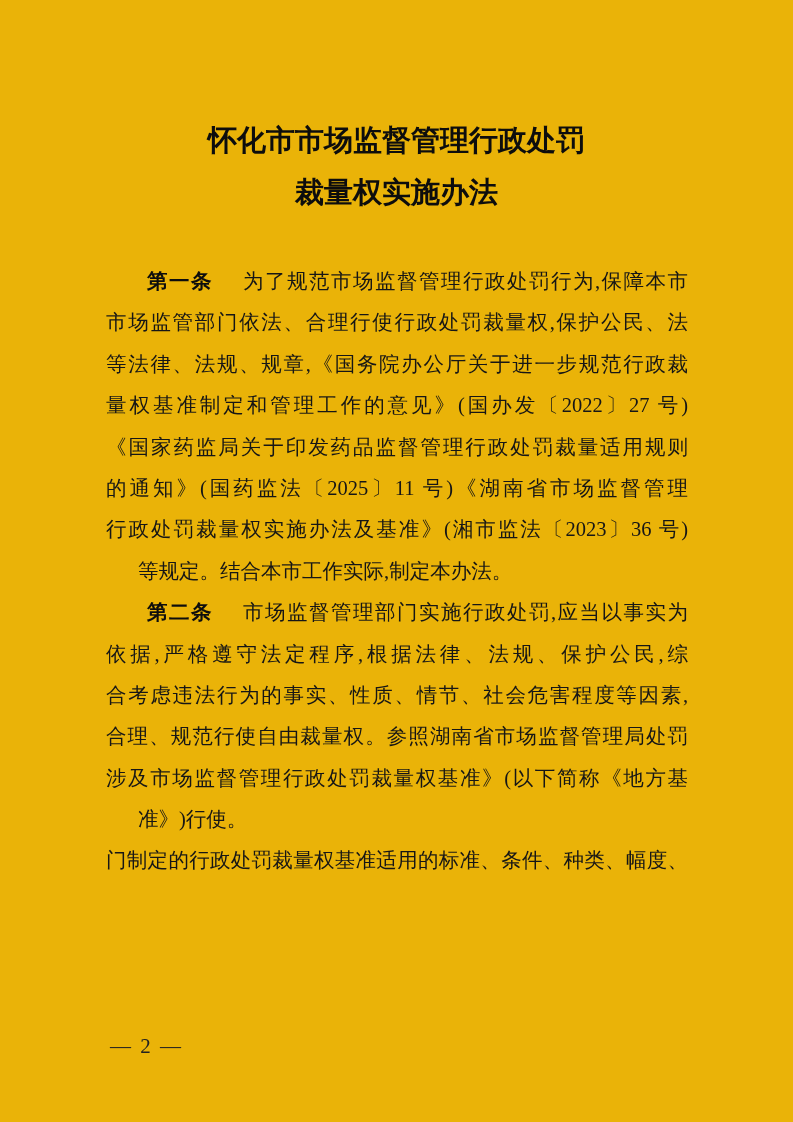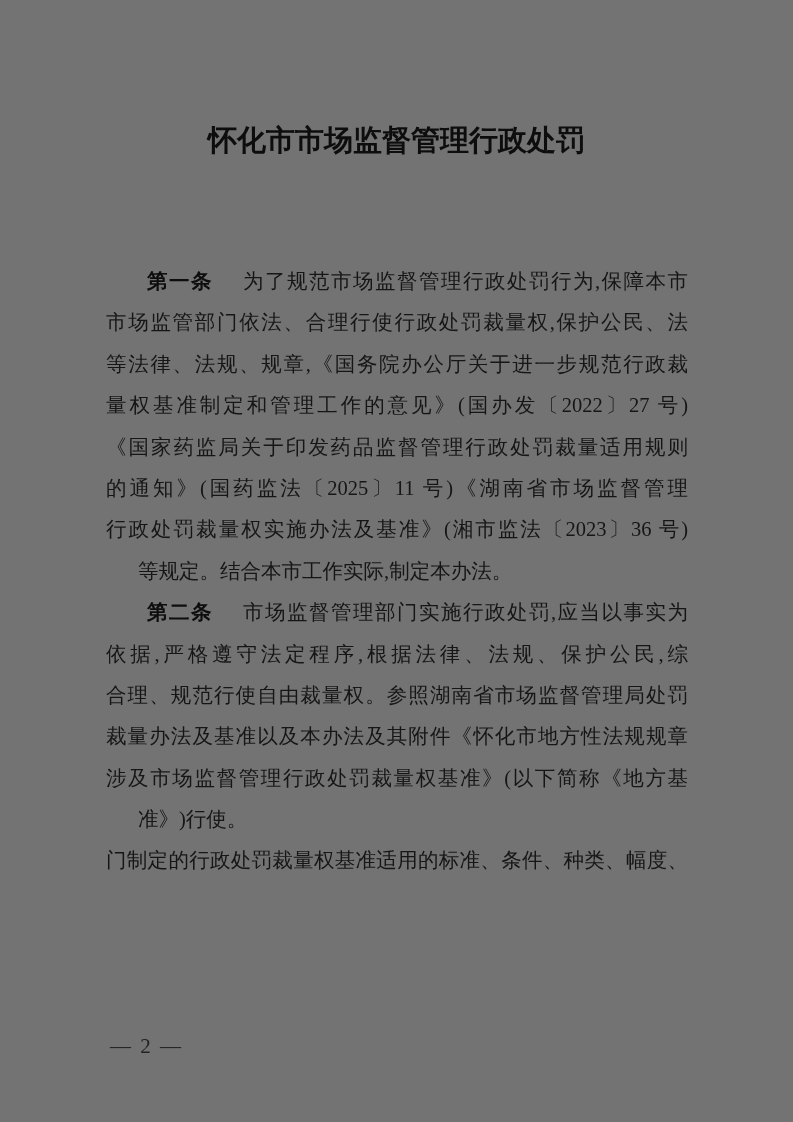--- a/index.html
+++ b/index.html
@@ -5,21 +5,21 @@
   html, body {
     margin: 0;
     padding: 0;
     background: #e8e8e8;
   }
   .page {
     position: relative;
     width: 793px;
     height: 1122px;
     margin: 0 auto;
-    background: #737373;
+    background: #eab308;
     overflow: hidden;
     font-family: "Liberation Serif", "DejaVu Serif", serif;
     color: #161616;
   }
   .title-block {
     position: absolute;
     top: 114px;
     left: 0;
     width: 793px;
     text-align: center;
@@ -64,35 +64,36 @@
     color: #222222;
   }
 </style>
 </head>
 <body>
 
 <div class="page">
 
   <div class="title-block">
     <div>怀化市市场监督管理行政处罚</div>
+    <div>裁量权实施办法</div>
   </div>
 
   <div class="body-block">
     <div class="line indent"><span class="art">第一条</span><span>为了规范市场监督管理行政处罚行为,保障本市</span></div>
     <div class="line"><span>市场监管部门依法、合理行使行政处罚裁量权,保护公民、法</span></div>
     <div class="line"><span>等法律、法规、规章,《国务院办公厅关于进一步规范行政裁</span></div>
     <div class="line"><span>量权基准制定和管理工作的意见》(国办发〔2022〕27 号)</span></div>
     <div class="line"><span>《国家药监局关于印发药品监督管理行政处罚裁量适用规则</span></div>
     <div class="line"><span>的通知》(国药监法〔2025〕11 号)《湖南省市场监督管理</span></div>
     <div class="line"><span>行政处罚裁量权实施办法及基准》(湘市监法〔2023〕36 号)</span></div>
     <div class="line end"><span>等规定。结合本市工作实际,制定本办法。</span></div>
     <div class="line indent"><span class="art">第二条</span><span>市场监督管理部门实施行政处罚,应当以事实为</span></div>
     <div class="line"><span>依据,严格遵守法定程序,根据法律、法规、保护公民,综</span></div>
+    <div class="line"><span>合考虑违法行为的事实、性质、情节、社会危害程度等因素,</span></div>
     <div class="line"><span>合理、规范行使自由裁量权。参照湖南省市场监督管理局处罚</span></div>
-    <div class="line"><span>裁量办法及基准以及本办法及其附件《怀化市地方性法规规章</span></div>
     <div class="line"><span>涉及市场监督管理行政处罚裁量权基准》(以下简称《地方基</span></div>
     <div class="line end"><span>准》)行使。</span></div>
     <div class="line"><span>门制定的行政处罚裁量权基准适用的标准、条件、种类、幅度、</span></div>
   </div>
 
   <div class="footer">— 2 —</div>
 
 </div>
 
 </body></html>

